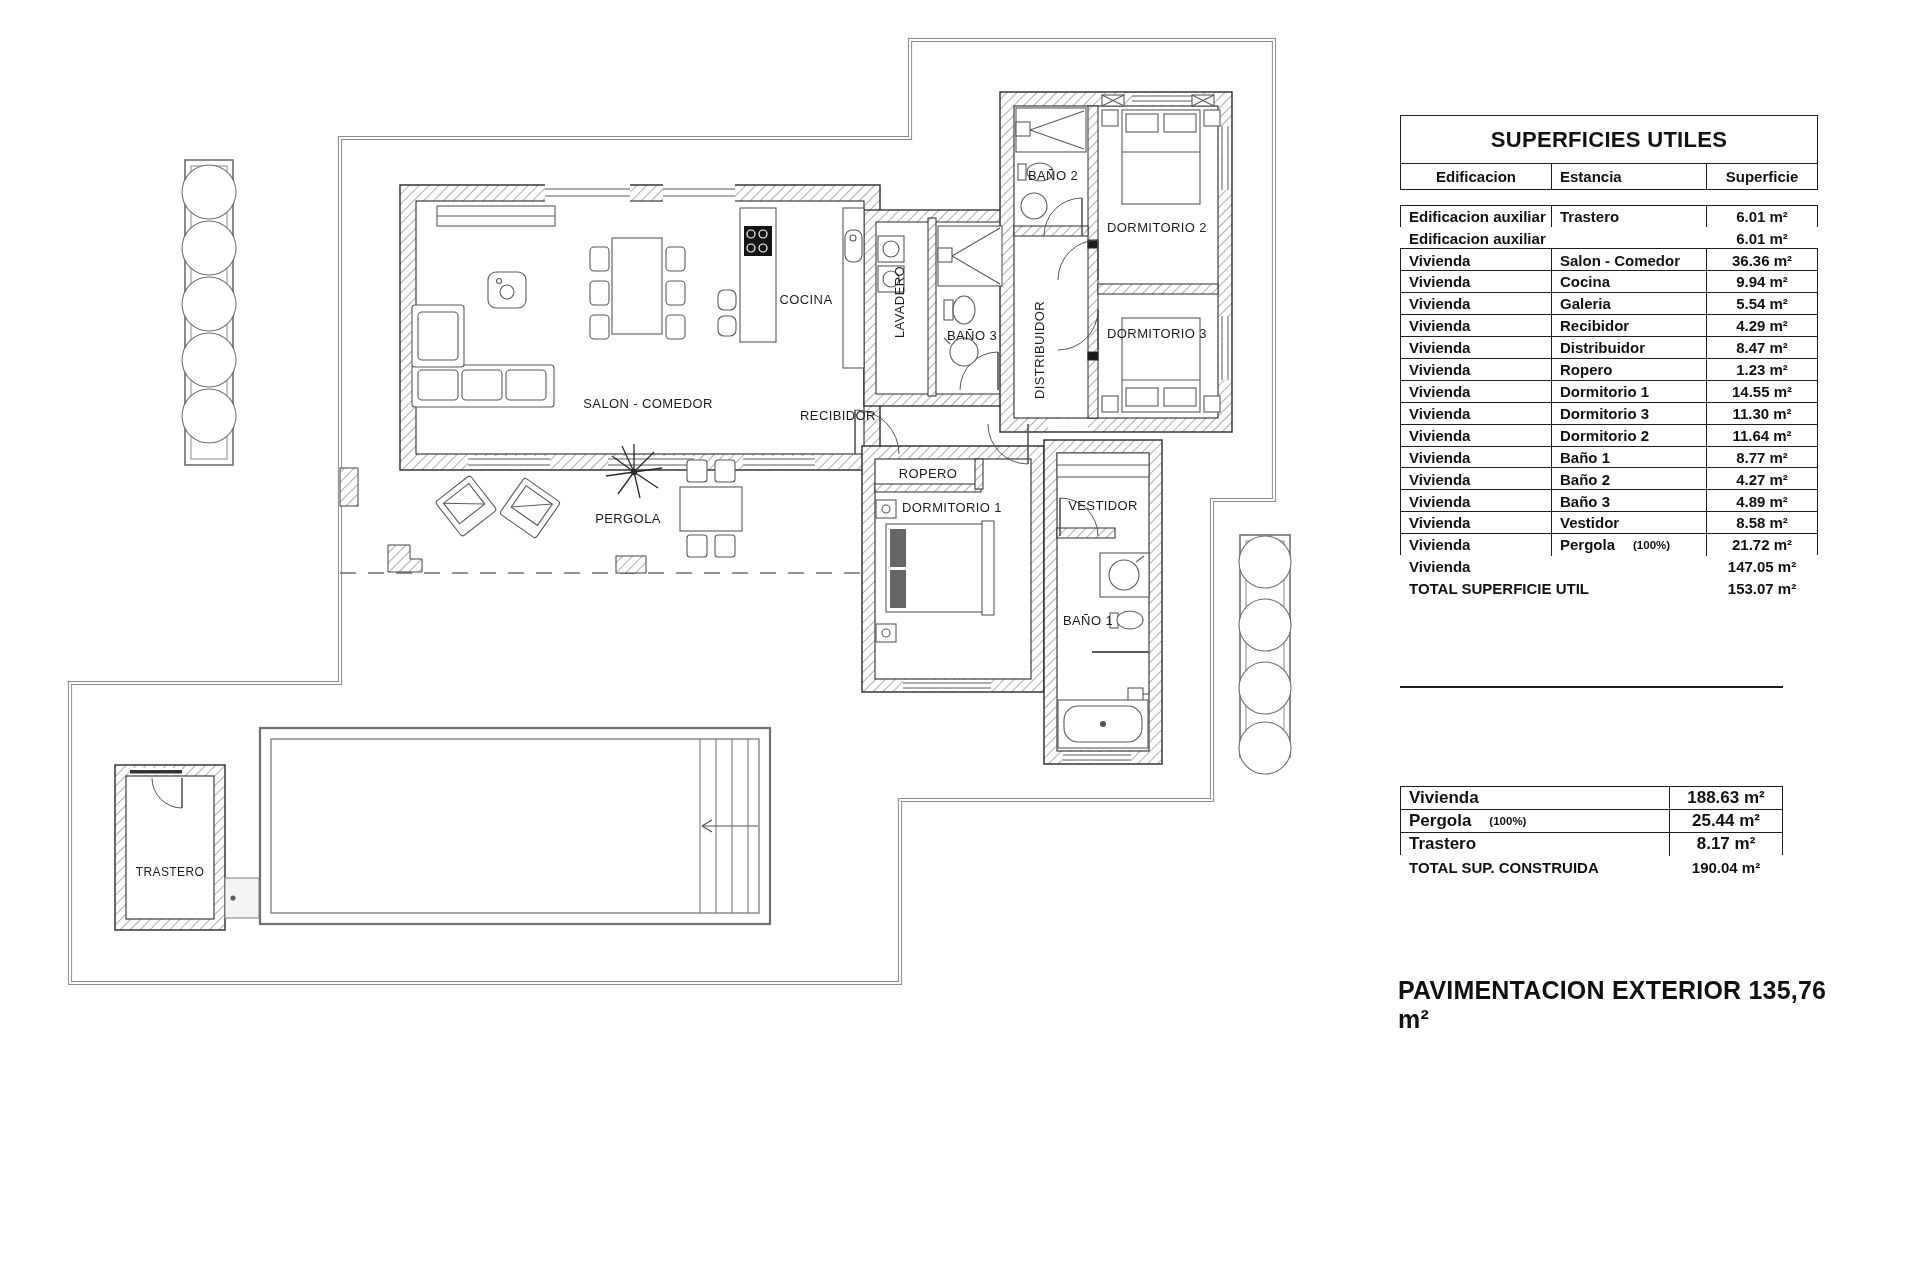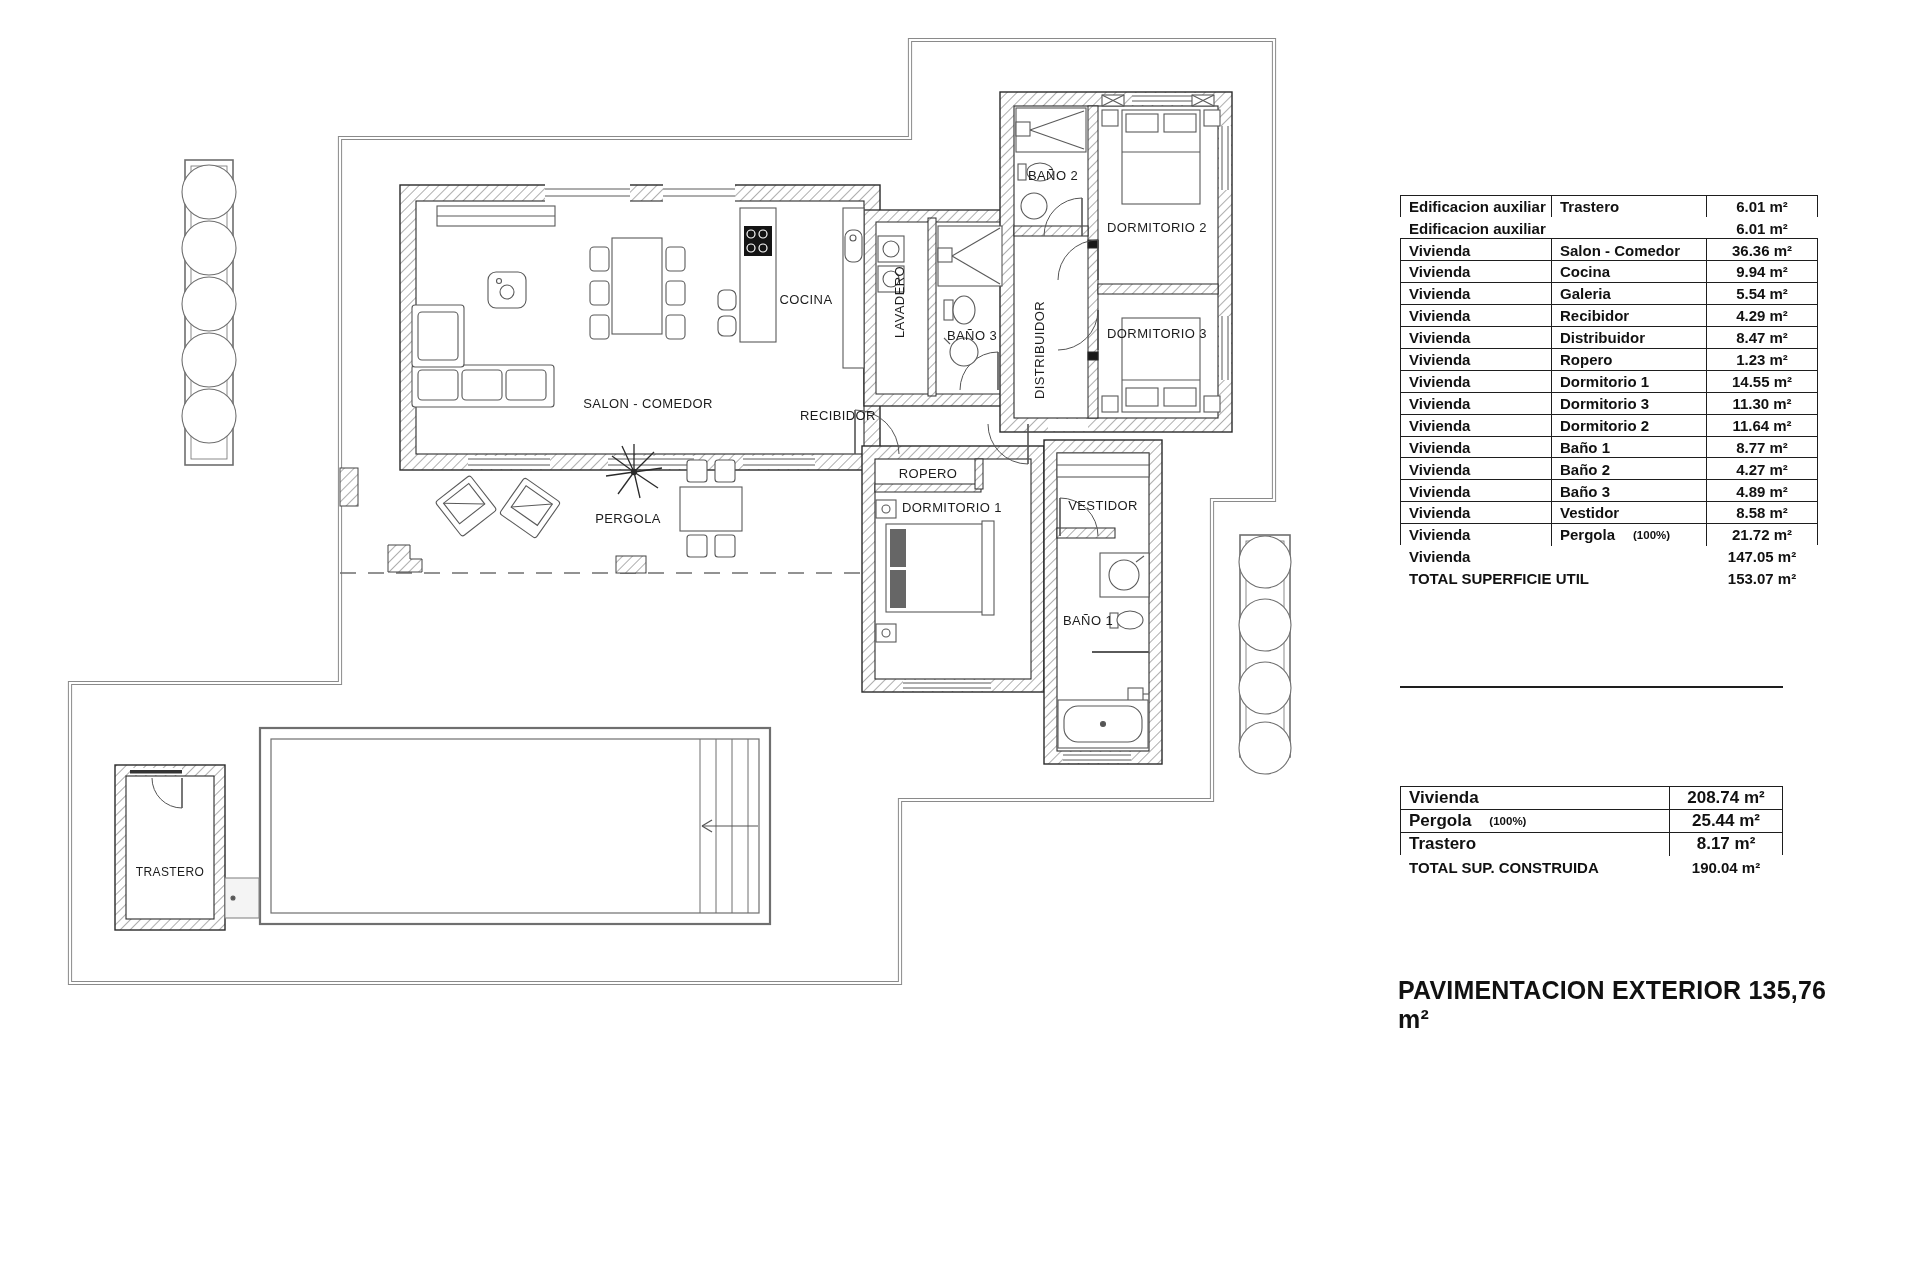--- a/index.html
+++ b/index.html
@@ -365,21 +365,29 @@
     <text x="928" y="478">ROPERO</text>
     <text x="952" y="512">DORMITORIO 1</text>
     <text x="1103" y="510">VESTIDOR</text>
     <text x="1088" y="625">BAÑO 1</text>
     <text x="628" y="523">PERGOLA</text>
     <text x="170" y="876" font-size="12">TRASTERO</text>
   </g>
 </svg>
 
 
-<div class="tbl-body t1" id="t1-body" style="left:1400px;top:196px;width:418px;">
+<div class="tbl-head" style="left:1400px;top:115px;width:418px;">
+  <div class="tbl-title" style="height:47px;">SUPERFICIES UTILES</div>
+  <div class="tbl-cols" style="grid-template-columns:150px 155px 1fr;">
+    <div class="hc center">Edificacion</div>
+    <div class="hc left">Estancia</div>
+    <div class="hc center">Superficie</div>
+  </div>
+</div>
+<div class="tbl-body t1" id="t1-body" style="left:1400px;top:206px;width:418px;">
       <div class="trow boxed">
         <span class="cell left">Edificacion auxiliar</span>
         <span class="cell left">Trastero</span>
         <span class="cell center">6.01 m²</span>
       </div>
       <div class="trow plain">
         <span class="cell left">Edificacion auxiliar</span>
         <span class="cell left"></span>
         <span class="cell center">6.01 m²</span>
       </div>
@@ -464,21 +472,21 @@
         <span class="cell center">153.07 m²</span>
       </div>
     </div>
 
 
 <div class="tbl-head" style="left:1400px;top:686px;width:383px;">
 </div>
 <div class="tbl-body t2" id="t2-body" style="left:1400px;top:787px;width:383px;">
       <div class="trow boxed">
         <span class="cell left">Vivienda</span>
-        <span class="cell center">208.74 m²</span>
+        <span class="cell center">188.63 m²</span>
       </div>
       <div class="trow boxed">
         <span class="cell left">Pergola<span class="note">(100%)</span></span>
         <span class="cell center">25.44 m²</span>
       </div>
       <div class="trow boxed">
         <span class="cell left">Trastero</span>
         <span class="cell center">8.17 m²</span>
       </div>
       <div class="trow plain">

